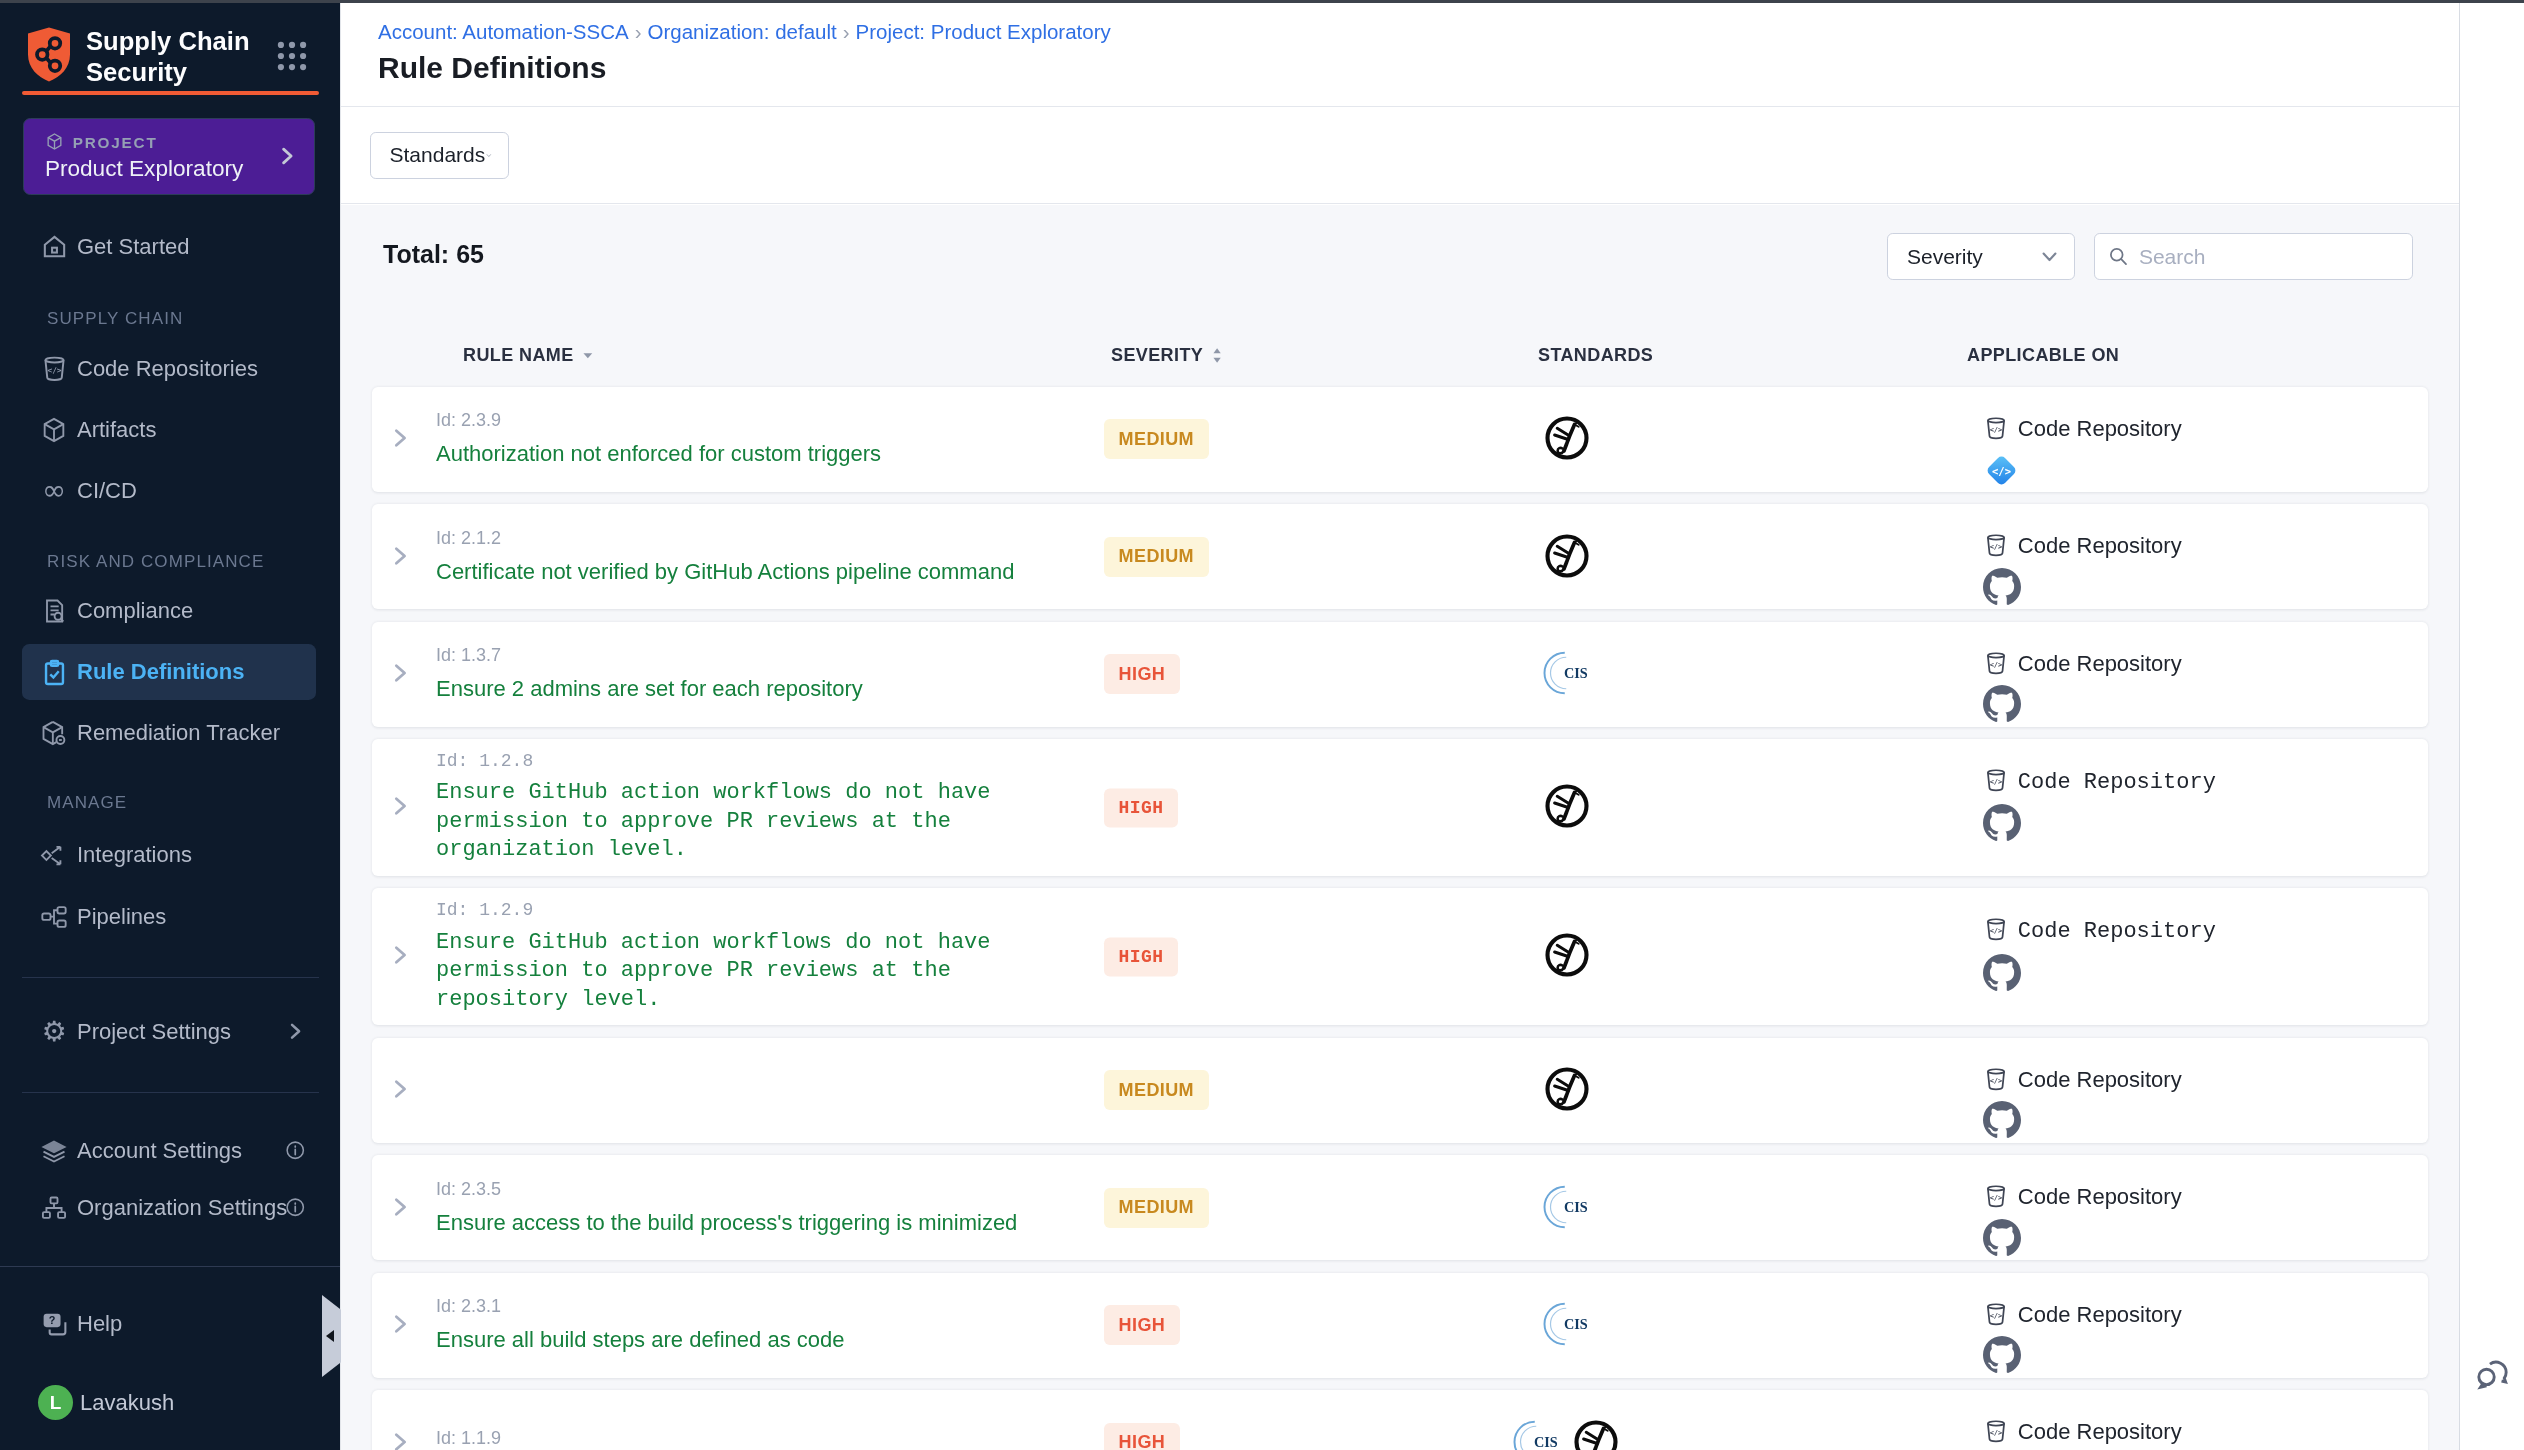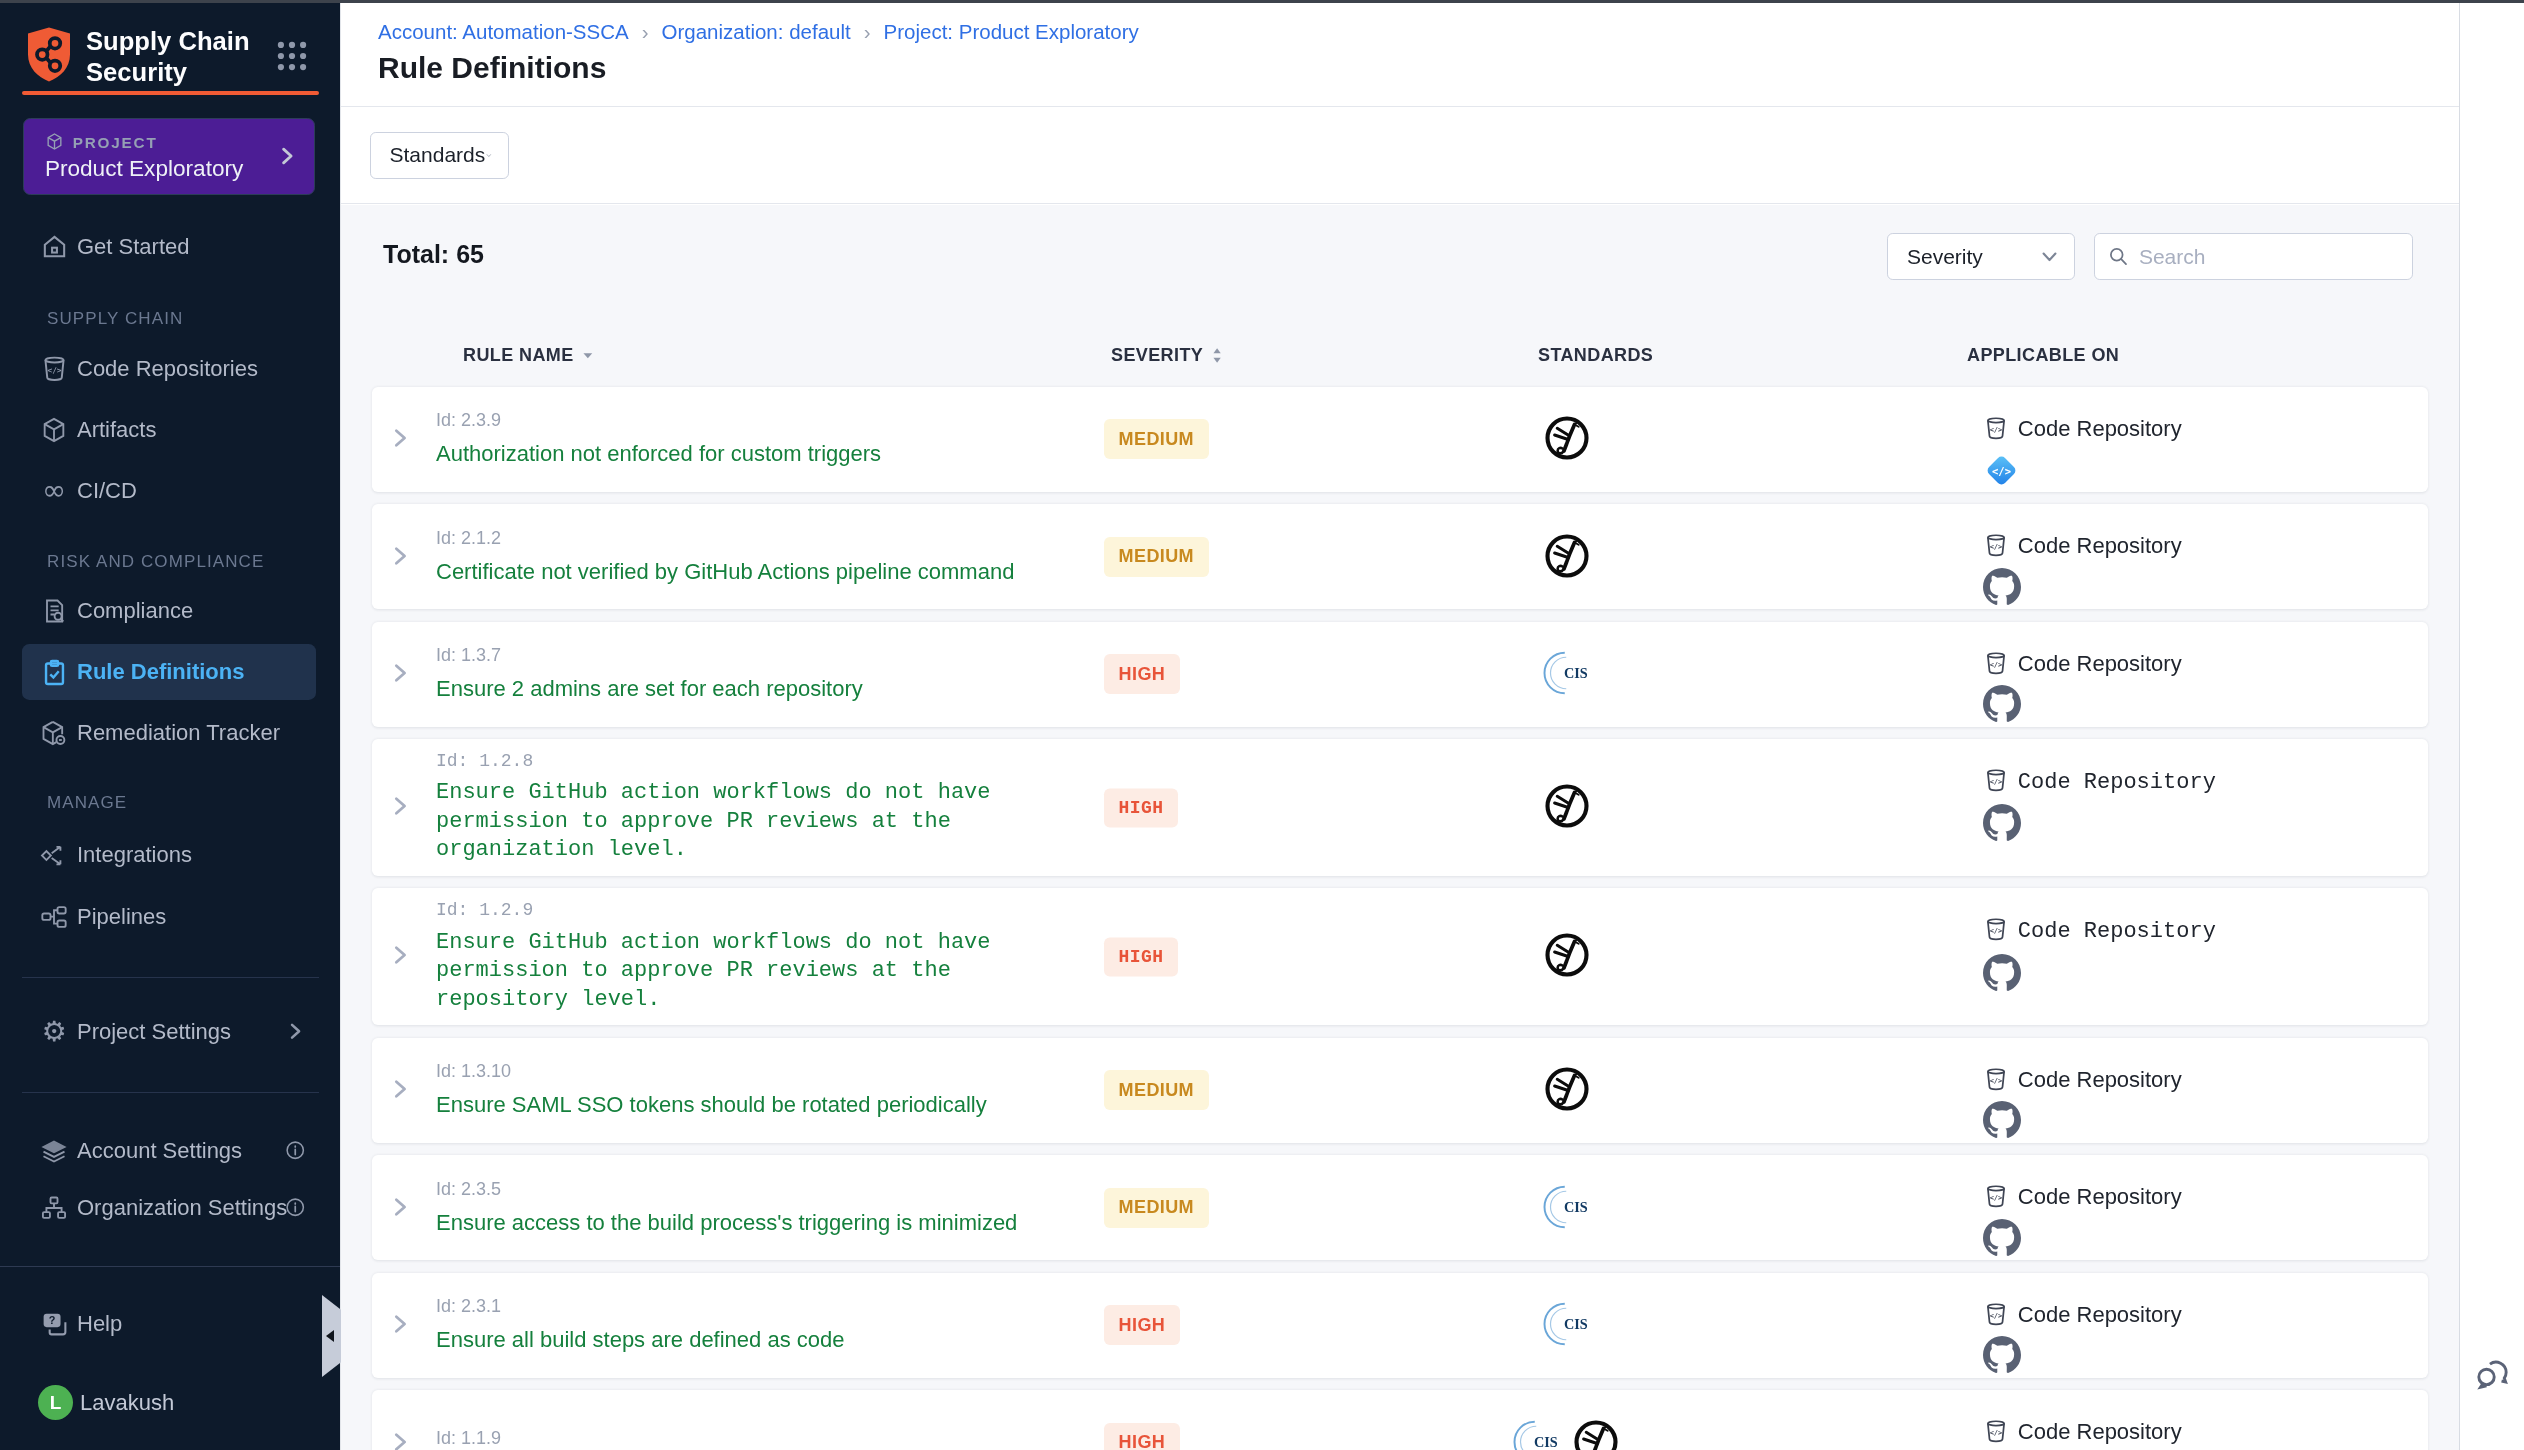--- a/index.html
+++ b/index.html
@@ -38,21 +38,21 @@
   .avatar { width:35px; height:35px; border-radius:50%; background:#4db152; color:#ffffff; font-size:19px; font-weight:bold;
     display:flex; align-items:center; justify-content:center; flex:0 0 35px; }
   #collapse-handle { position:absolute; left:322px; top:1295px; width:19px; height:82px; background:#c6ccd9;
     clip-path:polygon(0 0,100% 18%,100% 82%,0 100%); cursor:pointer; }
   #collapse-handle .tri { position:absolute; left:4.4px; top:35px; width:0; height:0;
     border-top:6.6px solid transparent; border-bottom:6.6px solid transparent; border-right:8.8px solid #10151d; }
 
   
   #main { position:absolute; left:340px; top:2.9px; width:2119px; height:1448px; background:#ffffff; border-left:0.7px solid #e2e5ea; }
   #pagehdr { position:absolute; left:0; top:0; width:2119px; height:104px; border-bottom:1.5px solid #e4e7ed; background:#fff; }
-  .crumbs { position:absolute; left:37px; top:17.5px; display:flex; align-items:center; gap:13px; font-size:20.5px; }
+  .crumbs { position:absolute; left:37px; top:17.5px; display:flex; align-items:center; gap:6px; font-size:20.5px; }
   .crumb { color:#2f6fe4; cursor:pointer; }
   .crumb-sep { color:#98a0b0; font-size:20.5px; }
   .page-title { position:absolute; left:37px; top:48px; font-size:30px; font-weight:bold; color:#191d24; }
 
   #filterbar { position:absolute; left:0; top:105px; width:2119px; height:96px; border-bottom:1.5px solid #e4e7ed; background:#fff; }
   .dd-btn { position:absolute; height:47px; background:#fff; border:1.5px solid #ccd2df; border-radius:5.8px;
     display:flex; align-items:center; justify-content:space-between; padding:0 14.6px 0 19px; cursor:pointer; }
   .dd-btn .dd-lb { font-size:21px; color:#1b2029; }
   #standards-dd { left:28.5px; top:24px; width:139px; }
 
@@ -560,24 +560,20 @@
           <span class="plat" style="color:#596173"><svg width="38" height="38" viewBox="0 0 52 52">
                 <use href="#i-github"></use>
               </svg></span>
         </div>
       </div>
 
       <div class="card h1">
         <span class="chev"><svg width="22" height="22" viewBox="0 0 30 30">
               <use href="#i-rowchev"></use>
             </svg></span>
-        <div class="namecol">
-          <div class="rid">Id: 1.3.10</div>
-          <div class="rname">Ensure SAML SSO tokens should be rotated periodically</div>
-        </div>
         <span class="badge medium">MEDIUM</span>
         <div class="stdcol">
             <span><svg width="48" height="48" viewBox="0 0 66 66">
                 <use href="#i-owasp"></use>
               </svg></span>
           </div>
         <div class="appcol">
           <div class="approw">
             <span><svg width="26" height="26" viewBox="0 0 36 36">
                   <use href="#i-bucket"></use>

